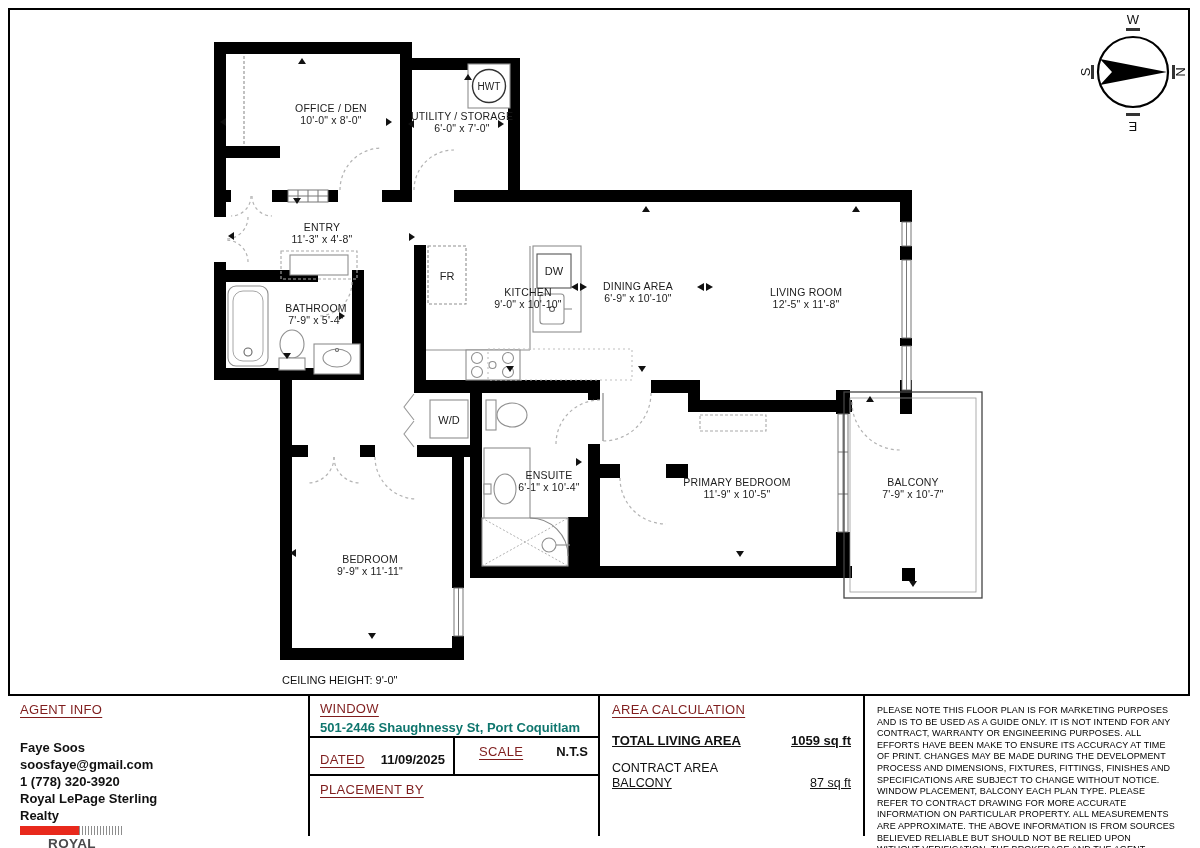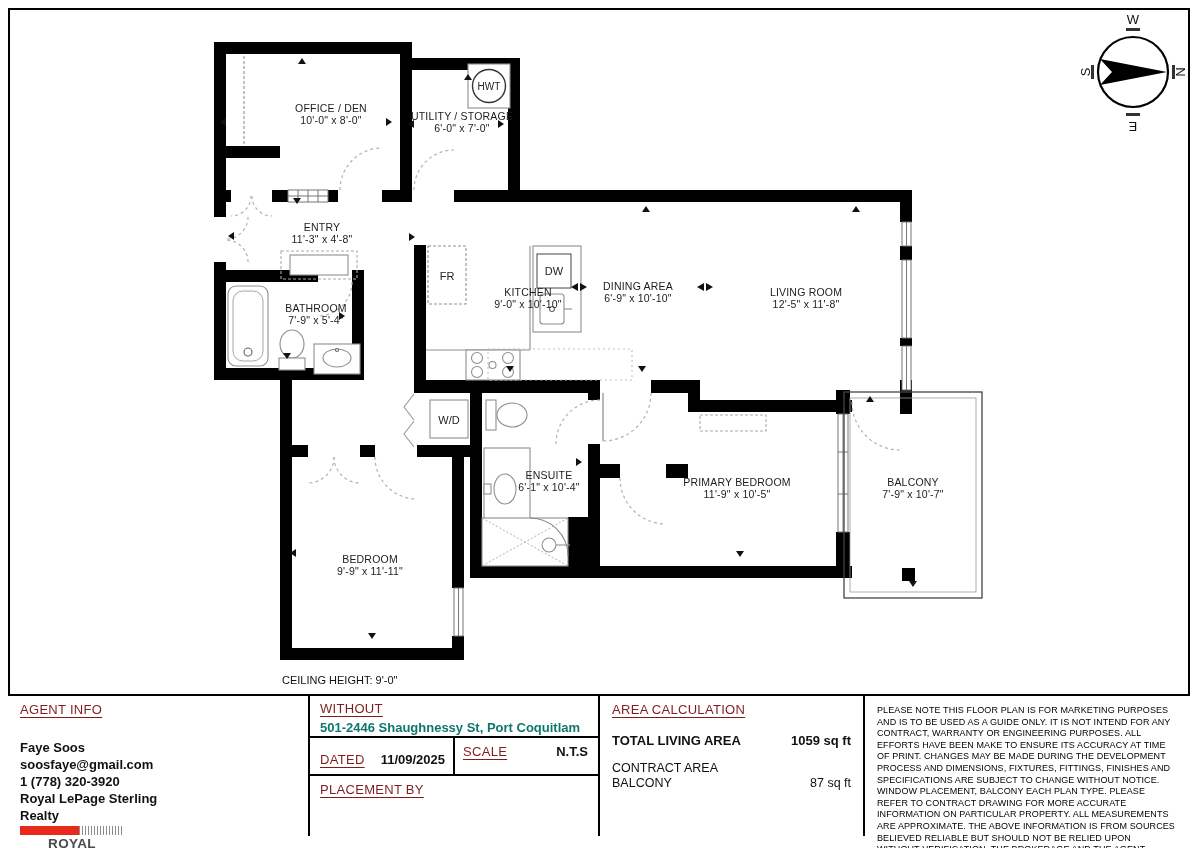--- a/index.html
+++ b/index.html
@@ -30,33 +30,33 @@
   .rl-bar{display:flex;height:9px;}
   .rl-red{background:#e8291c;width:57%;}
   .rl-stripes{flex:1;background:repeating-linear-gradient(90deg,#8d8d8d 0 1px,#fff 1px 3px);}
   .rl-name{font-size:13.5px;font-weight:bold;color:#4a4a4c;letter-spacing:.4px;text-align:center;padding:1px 0;}
   .rl-sub{font-size:13px;color:#8a8a8a;text-align:center;margin-top:6px;}
   .rl-tag{font-size:4.5px;color:#9a9a9a;text-align:center;margin-top:2px;letter-spacing:.2px;}
 
   #col-mid{width:290px;display:flex;flex-direction:column;}
   .addr-cell{height:42px;border-bottom:2px solid #000;box-sizing:border-box;padding:5px 0 0 10px;}
   .addr-val{font-size:13px;font-weight:bold;color:#0f766e;margin-top:4px;}
-  .ds-row{height:38px;border-bottom:2px solid #000;box-sizing:border-box;display:flex;}
+  .ds-row{height:38px;border-bottom:2px solid #000;box-sizing:border-box;display:flex;gap:16px;}
   .dated-cell{width:145px;border-right:2px solid #000;box-sizing:border-box;display:flex;
               align-items:center;justify-content:space-between;padding:6px 8px 0 10px;}
   .scale-cell{flex:1;display:flex;align-items:flex-start;justify-content:space-between;padding:6px 10px 0 8px;}
   .ds-val{font-size:13px;font-weight:bold;color:#111;}
   .pres-cell{flex:1;padding:4px 0 0 10px;position:relative;}
   .at-logo{position:absolute;right:4px;bottom:8px;display:flex;align-items:center;}
   .at-text{margin-left:4px;}
   .at-top{font-size:20px;font-weight:bold;color:#161616;letter-spacing:.2px;line-height:20px;}
   .at-bottom{font-size:15px;color:#3c3c3c;line-height:17px;}
 
   #col-area{width:265px;padding:6px 12px 0 12px;}
-  .area-row{display:flex;justify-content:space-between;}
+  .area-row{display:flex;justify-content:space-between;text-decoration:underline;}
   .area-total{margin-top:16px;font-size:13px;font-weight:bold;color:#111;}
   .area-exc{margin-top:13px;font-size:12.5px;color:#111;line-height:15px;}
   .area-bal{font-size:12.5px;color:#111;line-height:15px;}
 
   #col-disc{flex:1;padding:9px 14px 0 12px;}
   .disc-text{font-size:9px;line-height:11.6px;color:#000;letter-spacing:.1px;}
 </style>
 </head>
 <body>
 
@@ -300,21 +300,21 @@
               <div class="rl-stripes"></div>
             </div>
           <div class="rl-sub">Sterling Realty</div>
           <div class="rl-tag">INDEPENDENTLY OWNED AND OPERATED</div>
         </div>
       </div>
     </div>
 
     <div class="fcol" id="col-mid">
       <div class="addr-cell">
-        <div class="fhead">WITHOUT</div>
+        <div class="fhead">WINDOW</div>
         <div class="addr-val">501-2446 Shaughnessy St, Port Coquitlam</div>
       </div>
       <div class="ds-row">
         <div class="dated-cell">
           <span class="fhead">DATED</span>
           <span class="ds-val">11/09/2025</span>
         </div>
         <div class="scale-cell">
           <span class="fhead">SCALE</span>
           <span class="ds-val">N.T.S</span>

